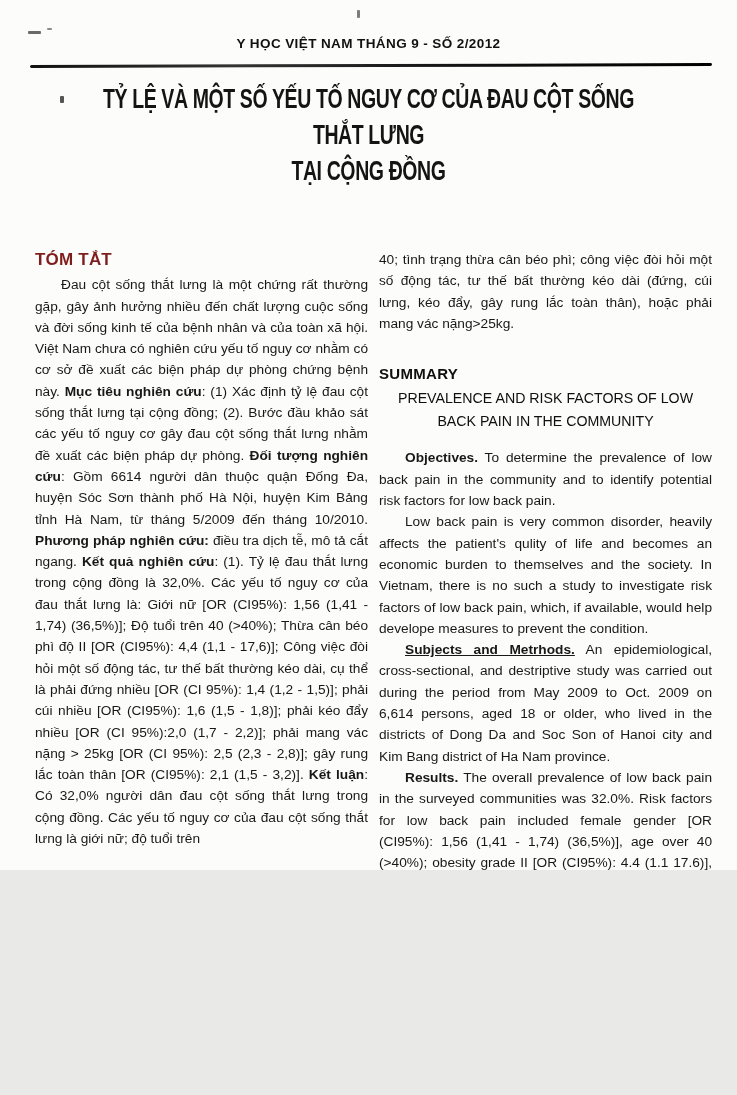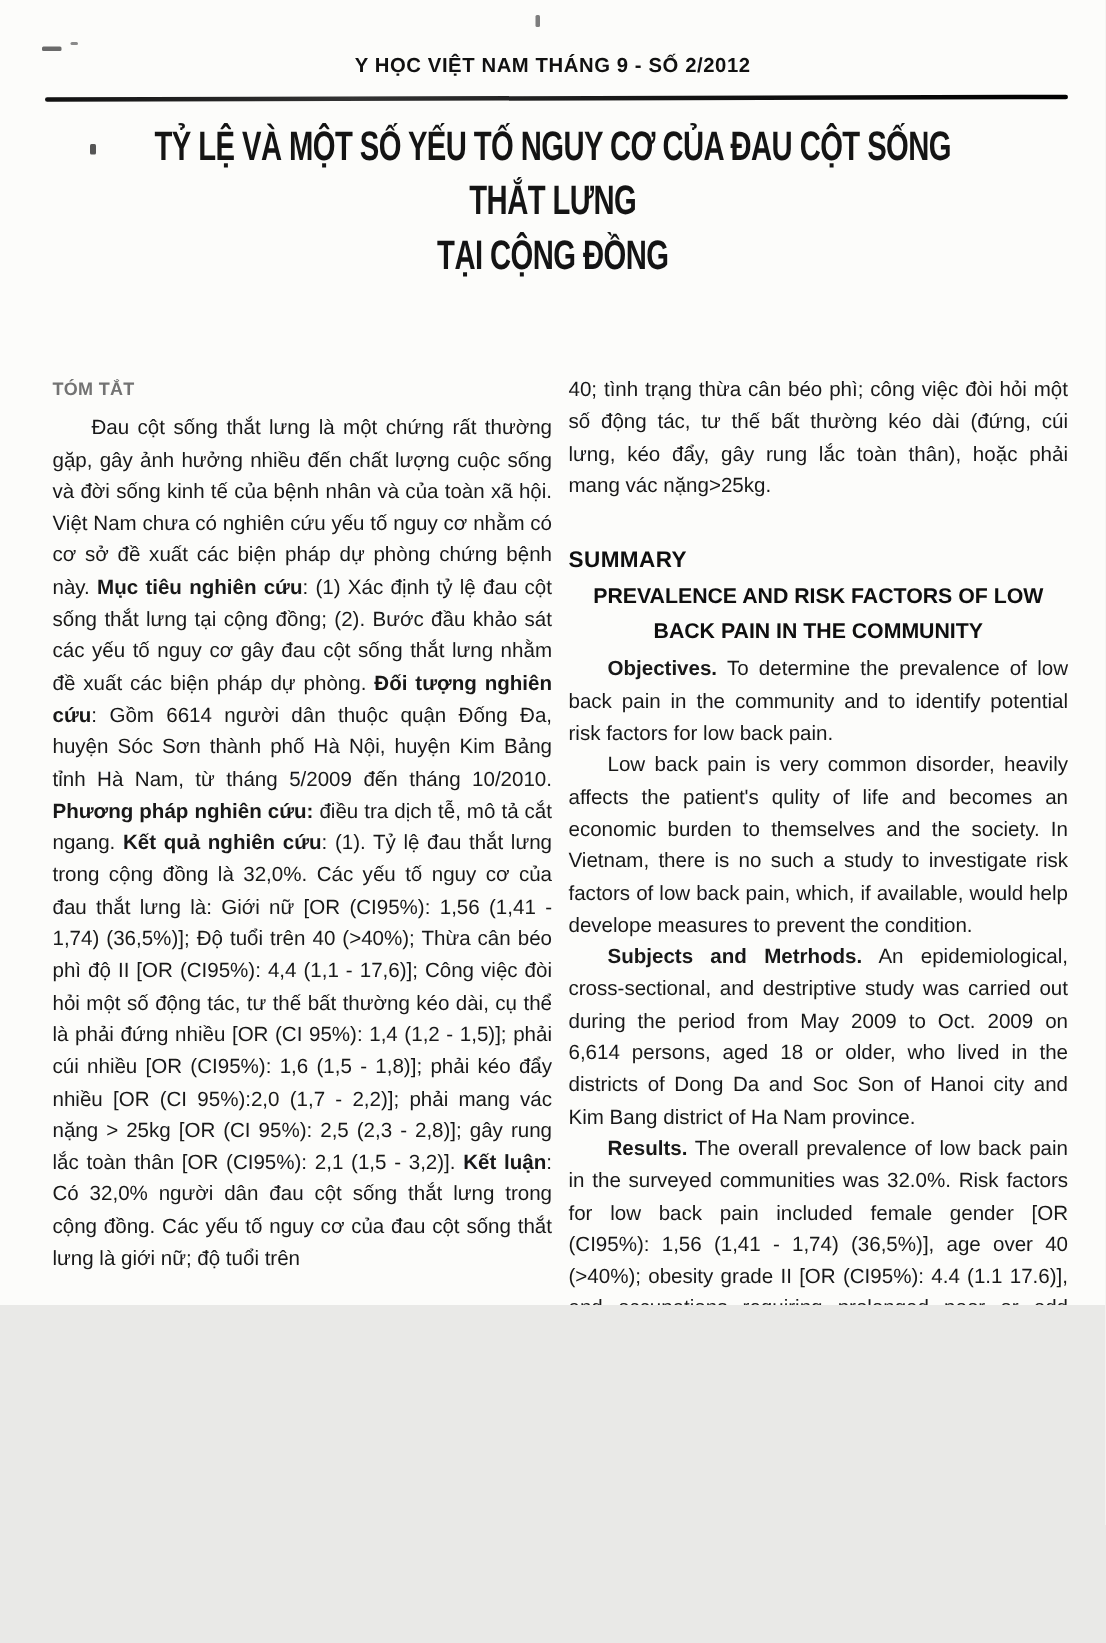--- a/index.html
+++ b/index.html
@@ -44,30 +44,30 @@
   .authors sup{font-size:64%;line-height:0;}
 
   .columns{
     position:absolute;top:249px;left:35px;width:677px;
     display:flex;gap:11px;
   }
   .col{width:333px;font-size:13.7px;line-height:21.3px;text-align:justify;color:#181818;}
   .col p{margin:0;}
   .indent{text-indent:26px;}
   .abstract-heading{
-    font-weight:bold;font-size:12px;letter-spacing:.2px;
-    margin:0 0 4px 0;text-align:left;color:#737373;
+    font-weight:bold;font-size:17px;letter-spacing:.2px;
+    margin:0 0 4px 0;text-align:left;color:#7f1d1d;
   }
   .summary-heading{
     font-weight:bold;font-size:15px;letter-spacing:.3px;
     margin:29px 0 3px 0;text-align:left;color:#0f0f0f;
   }
   .summary-subheading{
-    font-weight:bold;font-size:14.2px;line-height:23px;
-    text-align:center;margin:0 4px 2px 4px;color:#0f0f0f;
+    font-weight:normal;font-size:14.2px;line-height:23px;
+    text-align:center;margin:0 4px 14px 4px;color:#0f0f0f;
   }
   sup{font-size:62%;line-height:0;}
 
   .footnote{
     position:absolute;left:28px;top:993px;width:392px;
     font-family:"Liberation Serif",serif;font-style:italic;
     font-size:14.5px;line-height:22px;color:#141414;
   }
   .footnote-rule{
     width:382px;height:2.5px;background:#111;margin-bottom:5px;
@@ -108,21 +108,21 @@
       <h3 class="abstract-heading">TÓM TẮT</h3>
       <p class="indent"><span>Đau cột sống thắt lưng là một chứng rất thường gặp, gây ảnh hưởng nhiều đến chất lượng cuộc sống và đời sống kinh tế của bệnh nhân và của toàn xã hội. Việt Nam chưa có nghiên cứu yếu tố nguy cơ nhằm có cơ sở đề xuất các biện pháp dự phòng chứng bệnh này. </span><span style="font-weight: bold;">Mục tiêu nghiên cứu</span><span>: (1) Xác định tỷ lệ đau cột sống thắt lưng tại cộng đồng; (2). Bước đầu khảo sát các yếu tố nguy cơ gây đau cột sống thắt lưng nhằm đề xuất các biện pháp dự phòng. </span><span style="font-weight: bold;">Đối tượng nghiên cứu</span><span>: Gồm 6614 người dân thuộc quận Đống Đa, huyện Sóc Sơn thành phố Hà Nội, huyện Kim Bảng tỉnh Hà Nam, từ tháng 5/2009 đến tháng 10/2010. </span><span style="font-weight: bold;">Phương pháp nghiên cứu:</span><span> điều tra dịch tễ, mô tả cắt ngang. </span><span style="font-weight: bold;">Kết quả nghiên cứu</span><span>: (1). Tỷ lệ đau thắt lưng trong cộng đồng là 32,0%. Các yếu tố nguy cơ của đau thắt lưng là: Giới nữ [OR (CI95%): 1,56 (1,41 - 1,74) (36,5%)]; Độ tuổi trên 40 (&gt;40%); Thừa cân béo phì độ II [OR (CI95%): 4,4 (1,1 - 17,6)]; Công việc đòi hỏi một số động tác, tư thế bất thường kéo dài, cụ thể là phải đứng nhiều [OR (CI 95%): 1,4 (1,2 - 1,5)]; phải cúi nhiều [OR (CI95%): 1,6 (1,5 - 1,8)]; phải kéo đẩy nhiều [OR (CI 95%):2,0 (1,7 - 2,2)]; phải mang vác nặng &gt; 25kg [OR (CI 95%): 2,5 (2,3 - 2,8)]; gây rung lắc toàn thân [OR (CI95%): 2,1 (1,5 - 3,2)]. </span><span style="font-weight: bold;">Kết luận</span><span>: Có 32,0% người dân đau cột sống thắt lưng trong cộng đồng. Các yếu tố nguy cơ của đau cột sống thắt lưng là giới nữ; độ tuổi trên</span></p>
     </div>
 
     <div class="col">
       <p><span>40; tình trạng thừa cân béo phì; công việc đòi hỏi một số động tác, tư thế bất thường kéo dài (đứng, cúi lưng, kéo đẩy, gây rung lắc toàn thân), hoặc phải mang vác nặng&gt;25kg.</span></p>
       <h3 class="summary-heading">SUMMARY</h3>
       <div class="summary-subheading">PREVALENCE AND RISK FACTORS OF LOW BACK PAIN IN THE COMMUNITY</div>
       <p class="indent"><span style="font-weight: bold;">Objectives.</span><span> To determine the prevalence of low back pain in the community and to identify potential risk factors for low back pain.</span></p>
       <p class="indent"><span>Low back pain is very common disorder, heavily affects the patient's qulity of life and becomes an economic burden to themselves and the society. In Vietnam, there is no such a study to investigate risk factors of low back pain, which, if available, would help develope measures to prevent the condition.</span></p>
-      <p class="indent"><span style="font-weight: bold;">Subjects and Metrhods.</span><span> An epidemiological, cross-sectional, and destriptive study was carried out during the period from May 2009 to Oct. 2009 on 6,614 persons, aged 18 or older, who lived in the districts of Dong Da and Soc Son of Hanoi city and Kim Bang district of Ha Nam province.</span></p>
+      <p class="indent"><span style="font-weight: bold; text-decoration: underline;">Subjects and Metrhods.</span><span> An epidemiological, cross-sectional, and destriptive study was carried out during the period from May 2009 to Oct. 2009 on 6,614 persons, aged 18 or older, who lived in the districts of Dong Da and Soc Son of Hanoi city and Kim Bang district of Ha Nam province.</span></p>
       <p class="indent"><span style="font-weight: bold;">Results.</span><span> The overall prevalence of low back pain in the surveyed communities was 32.0%. Risk factors for low back pain included female gender [OR (CI95%): 1,56 (1,41 - 1,74) (36,5%)], age over 40 (&gt;40%); obesity grade II [OR (CI95%): 4.4 (1.1 17.6)], and occupations requiring prolonged poor or odd postures; such as prolonged standing [OR (CI 95%): 1.4 (1.2 – 1.5)], bending</span></p>
     </div>
   </div>
 
   <div class="footnote">
     <div class="footnote-rule"></div>
     <div><sup>1</sup><span>Bệnh viện Thanh Nhàn; </span><sup>2</sup><span>Trường Đại học Y Hà Nội</span></div>
     <div><sup>3</sup><span> Bộ Y tế</span></div>
     <div class="reviewer-line">
       <span class="reviewer-label">Phản biện khoa học:</span><span class="reviewer-name"> PGS.TS. Nguyễn Vĩnh Ngọc</span>

